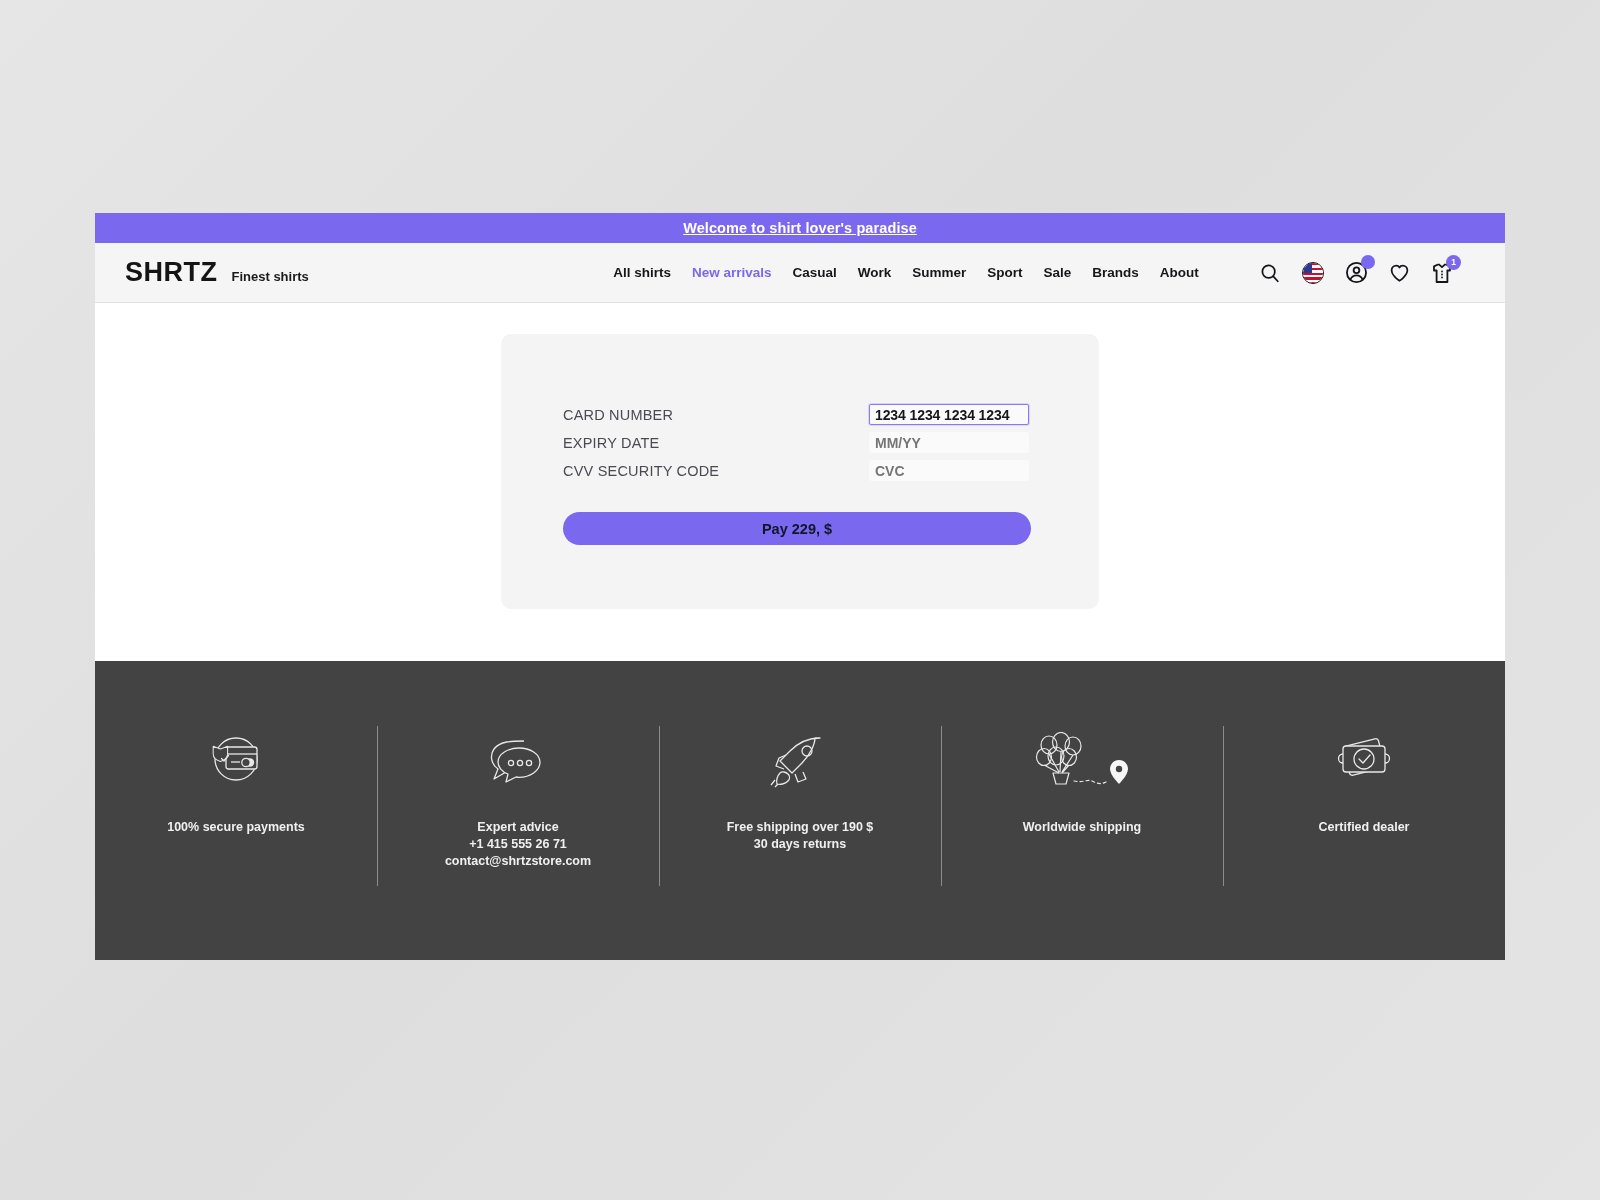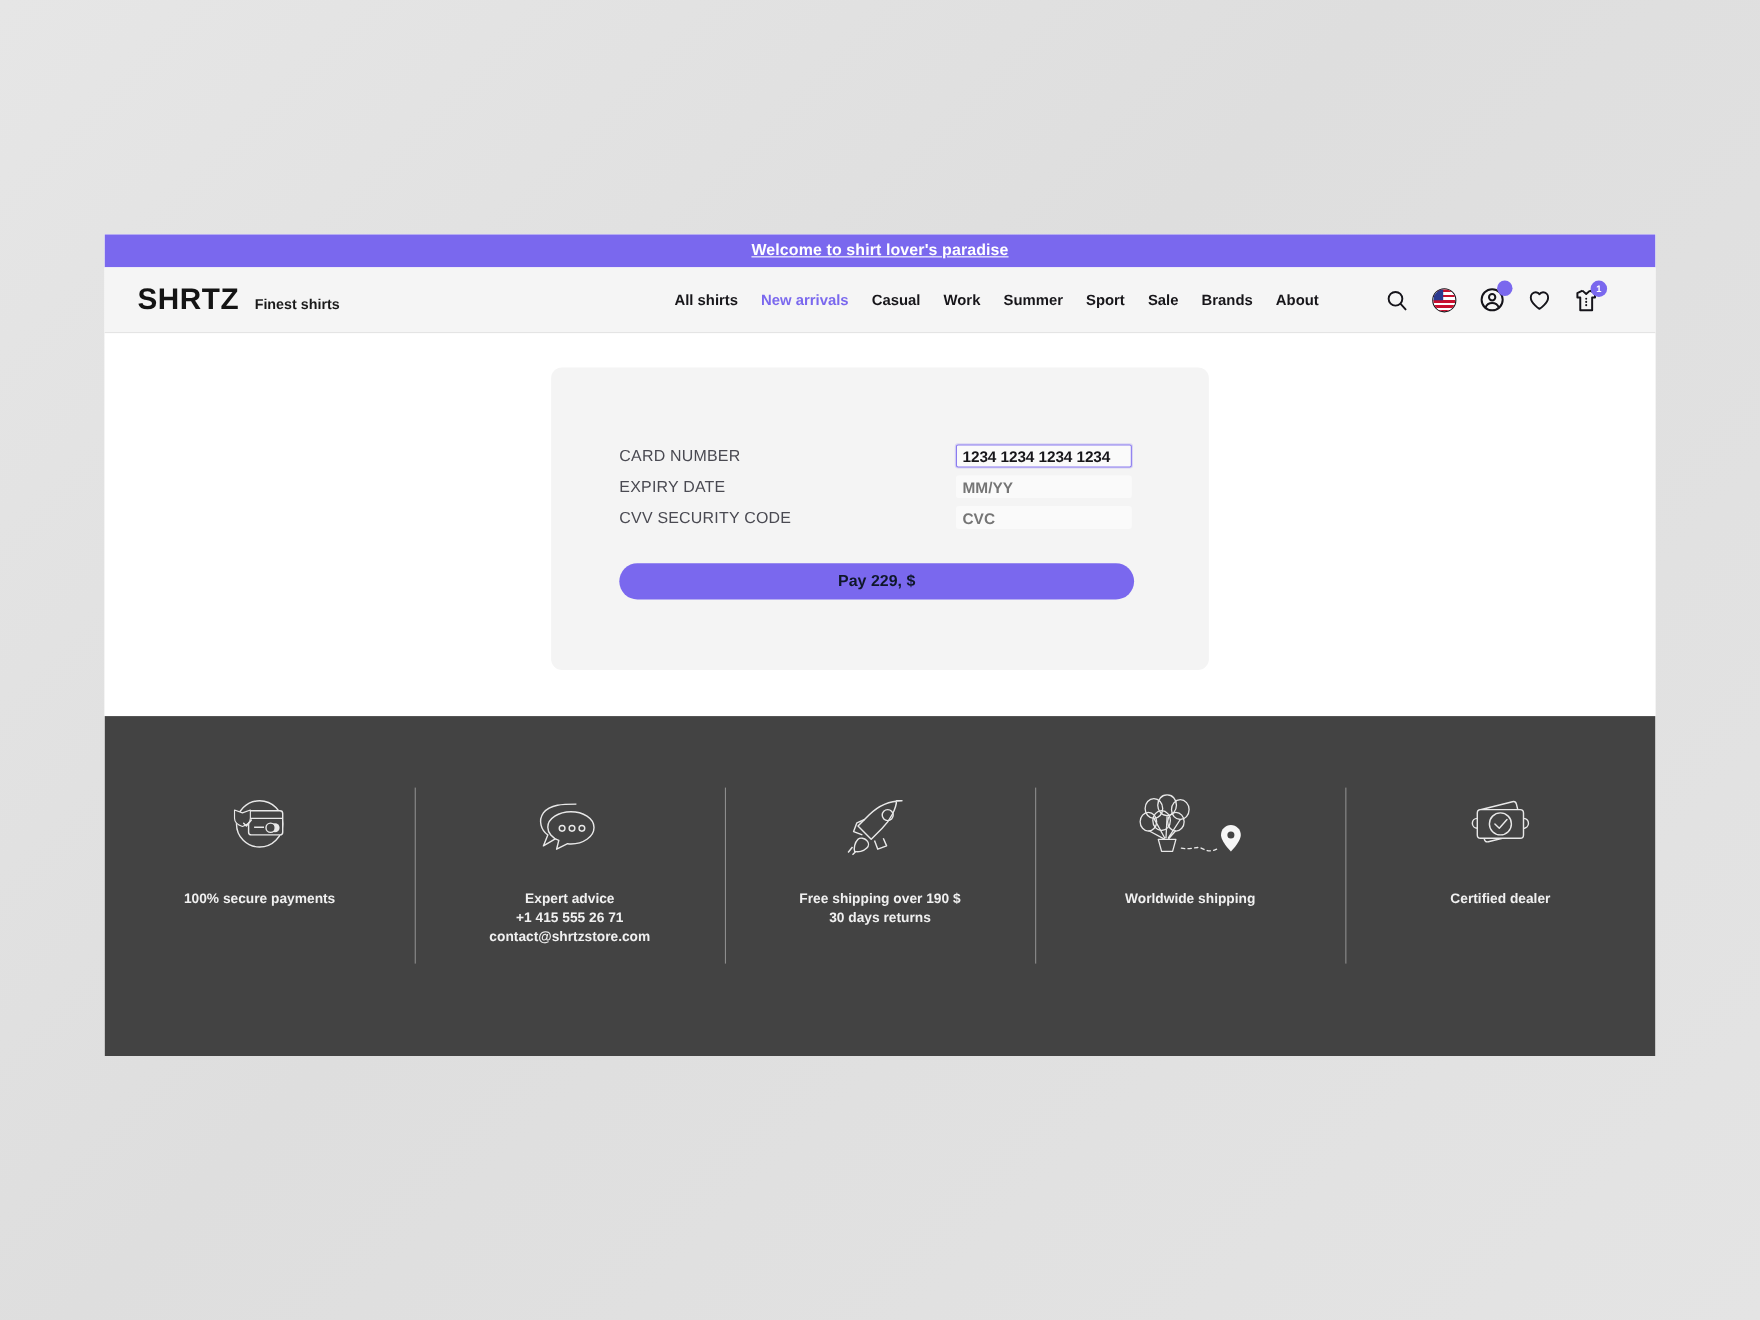--- a/index.html
+++ b/index.html
@@ -219,20 +219,21 @@
     cursor: pointer;
   }
 
   
   .site-footer {
     height: 372px;
     background: #434343;
     display: flex;
     align-items: flex-start;
     padding-top: 68px;
+    margin-top: 10px;
   }
   .footer-col {
     flex: 1;
     display: flex;
     flex-direction: column;
     align-items: center;
     position: relative;
     padding: 0 10px;
   }
   .footer-col + .footer-col::before {

